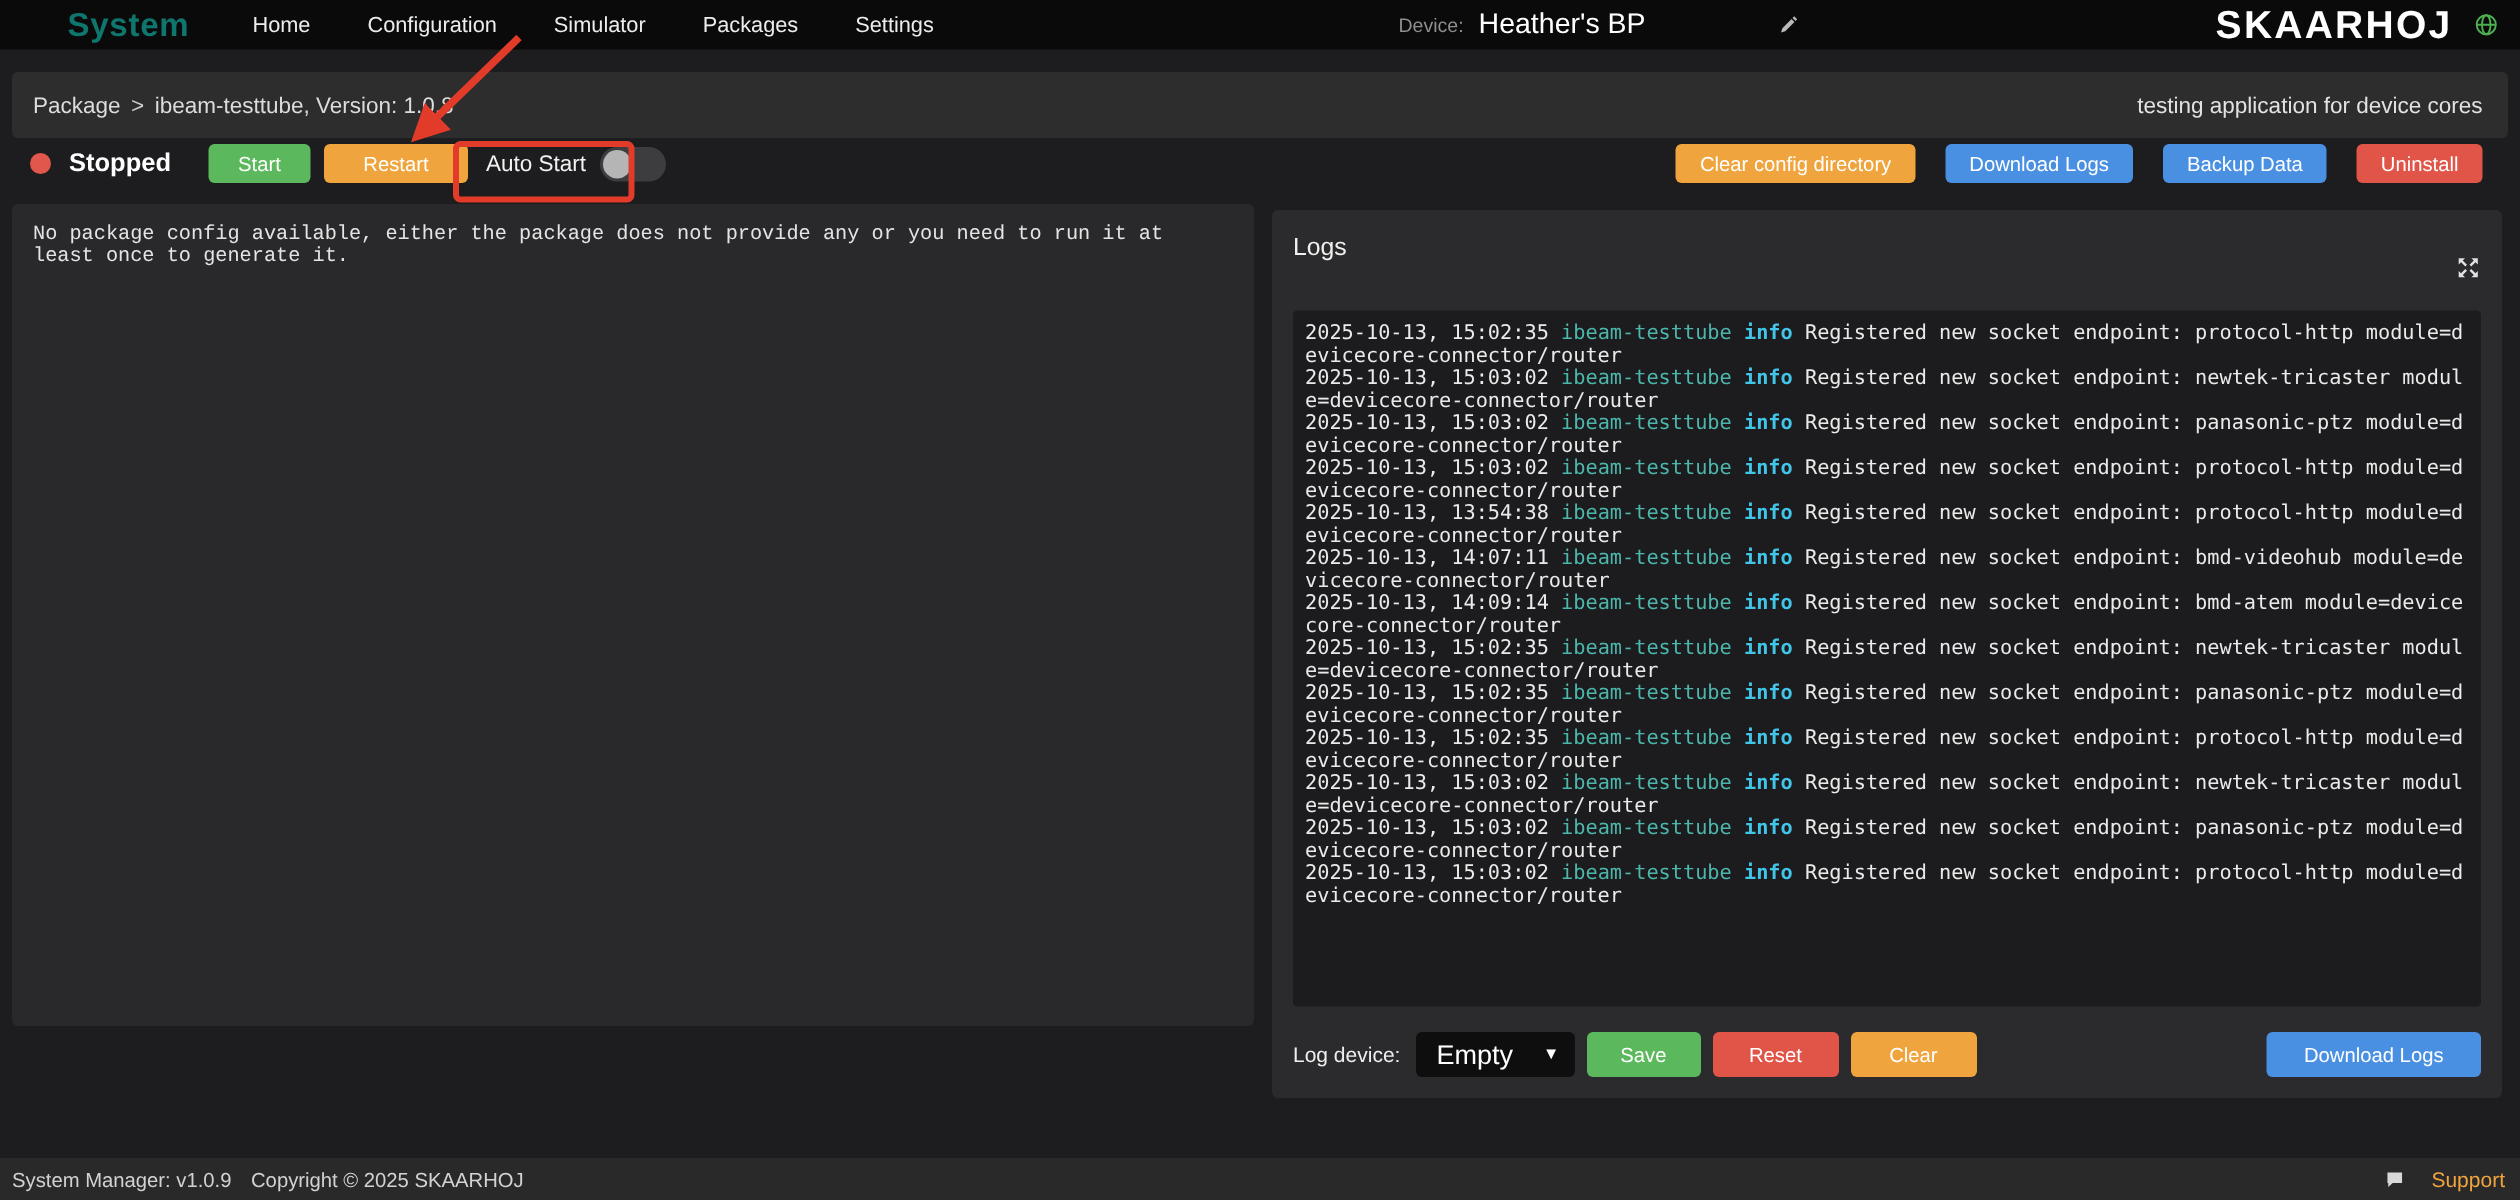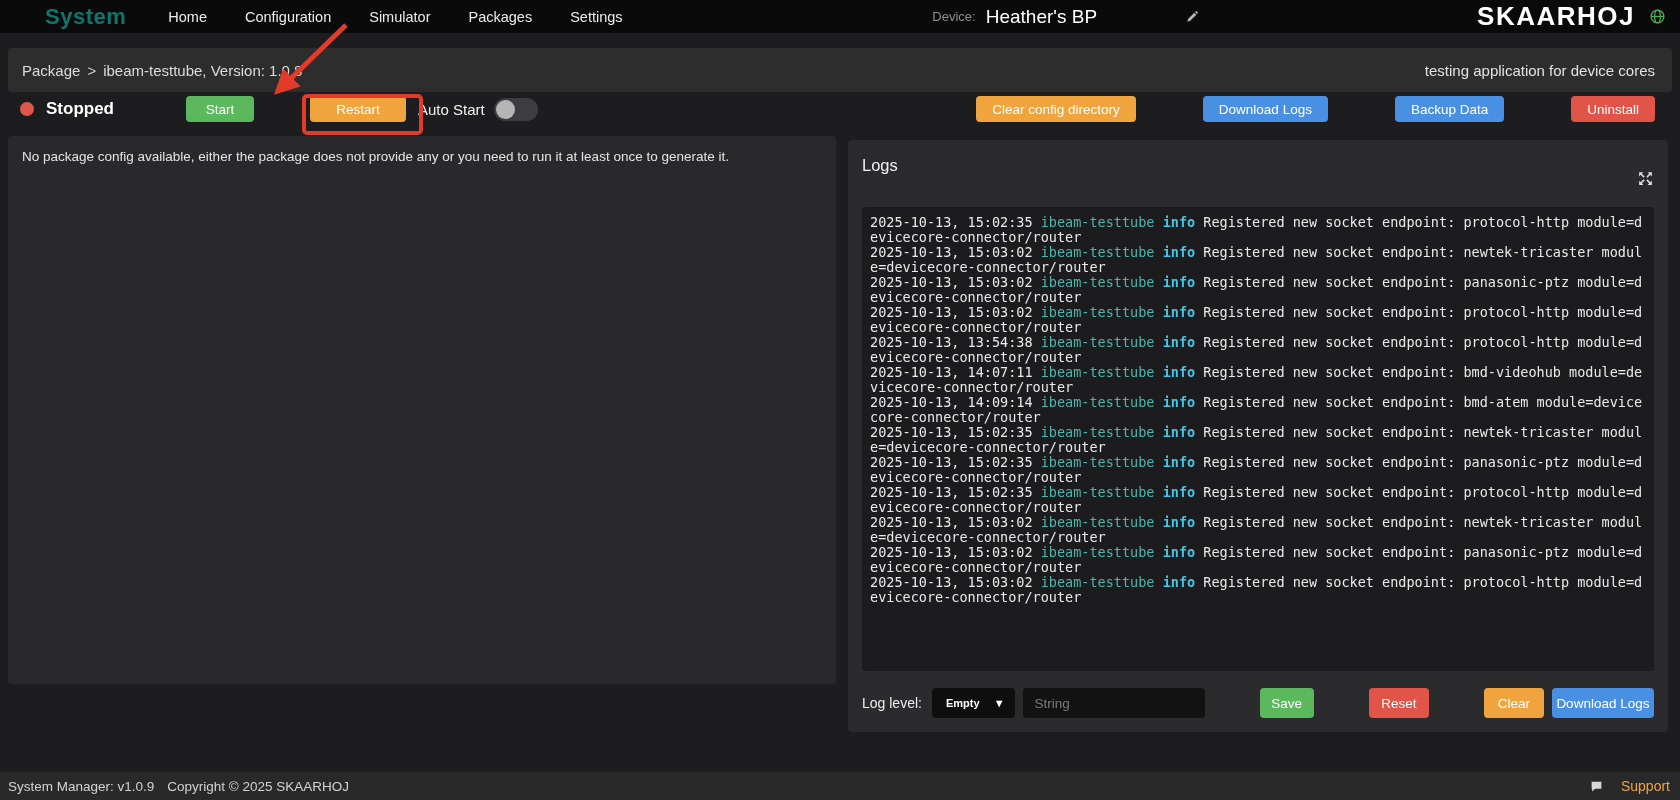--- a/index.html
+++ b/index.html
@@ -39,21 +39,21 @@
   
   .status-row {
     position:absolute; left:20px; top:95px; height:28px;
     display:flex; align-items:center;
   }
   .dot { width:14px; height:14px; border-radius:50%; background:#e2574c; margin-right:12px; }
   .state-label { font-size:17px; font-weight:600; color:#fff; margin-right:25px; }
   .btn {
     border:none; border-radius:4px; color:#fff; font-size:13.5px;
     font-family:"Liberation Sans", sans-serif; cursor:pointer;
-    height:26px; display:inline-flex; align-items:center; justify-content:center;margin-left:47px;
+    height:26px; display:inline-flex; align-items:center; justify-content:center;
   }
   .btn-green  { background:#5cb85c; }
   .btn-orange { background:#f0a43d; }
   .btn-blue   { background:#4a90e2; }
   .btn-red    { background:#e05547; }
   .start-btn   { width:68px; margin-right:9px; }
   .restart-btn { width:96px; margin-right:12px; }
   .autostart-label { font-size:15px; color:#f2f2f2; margin-right:9px; }
   .toggle {
     width:44px; height:23px; border-radius:12px; background:#3d3d40;
@@ -66,21 +66,21 @@
 
   
   .actions-row {
     position:absolute; right:25px; top:96px; display:flex; gap:20px;
   }
   .actions-row .btn { padding:0 16px; }
 
   
   .left-panel {
     position:absolute; left:8px; top:136px; width:828px; height:548px;
-    background:#29292b; border-radius:4px; padding:13px 14px;
+    background:#29292b; border-radius:4px; padding:13px 14px;font-family:Liberation Mono, monospace;
   }
   .left-panel .msg { font-size:13.5px; color:#e4e4e4; }
 
   
   .logs-panel {
     position:absolute; left:848px; top:140px; width:820px; height:592px;
     background:#2b2b2d; border-radius:4px; padding:16px 14px 14px 14px;
     display:flex; flex-direction:column;
   }
   .logs-head { display:flex; align-items:flex-start; }
@@ -96,21 +96,21 @@
   .log-entry .src { color:#4db6ac; }
   .log-entry .lvl { color:#41c5e8; font-weight:bold; }
   .logs-controls {
     margin-top:auto; display:flex; align-items:center; gap:8px;
   }
   .loglevel-label { font-size:14px; color:#eee; white-space:nowrap; margin-right:2px; }
   .select-box {
     width:106px; height:30px; background:#0e0e0f; border-radius:4px;
     display:flex; align-items:center; padding:0 10px 0 14px; cursor:pointer;
   }
-  .select-box .val { font-size:11px; color:#fff;font-weight:bold; }
+  .select-box .val { font-size:18px; color:#fff; }
   .select-box .caret { margin-left:auto; font-size:11px; color:#fff; }
   .filter-input {
     width:182px; height:30px; background:#121213; border:none; border-radius:4px;
     color:#e8e8e8; font-size:13.5px; padding:0 12px;
     font-family:"Liberation Sans", sans-serif;
   }
   .filter-input::placeholder { color:#7a7a7a; }
   .logs-controls .btn { height:30px; }
   .save-btn  { width:76px; }
   .reset-btn { width:84px; }
@@ -237,26 +237,25 @@
       <div class="log-entry"><span class="t">2025-10-13, 15:02:35</span> <span class="src">ibeam-testtube</span> <span class="lvl">info</span> <span class="msg">Registered new socket endpoint: protocol-http module=devicecore-connector/router</span></div>
 
       <div class="log-entry"><span class="t">2025-10-13, 15:03:02</span> <span class="src">ibeam-testtube</span> <span class="lvl">info</span> <span class="msg">Registered new socket endpoint: newtek-tricaster module=devicecore-connector/router</span></div>
 
       <div class="log-entry"><span class="t">2025-10-13, 15:03:02</span> <span class="src">ibeam-testtube</span> <span class="lvl">info</span> <span class="msg">Registered new socket endpoint: panasonic-ptz module=devicecore-connector/router</span></div>
 
       <div class="log-entry"><span class="t">2025-10-13, 15:03:02</span> <span class="src">ibeam-testtube</span> <span class="lvl">info</span> <span class="msg">Registered new socket endpoint: protocol-http module=devicecore-connector/router</span></div>
     </div>
 
   <div class="logs-controls">
-    <span class="loglevel-label">Log level:</span>
+    <span class="loglevel-label">Log device:</span>
     <div class="select-box">
       <span class="val">Empty</span>
       <span class="caret">▼</span>
     </div>
-    <input class="filter-input" value="" placeholder="String" style="">
     <button class="btn btn-green save-btn">Save</button>
     <button class="btn btn-red reset-btn">Reset</button>
     <button class="btn btn-orange clear-btn">Clear</button>
     <button class="btn btn-blue dl-btn">Download Logs</button>
   </div>
 </div>
 
 <div class="footer">
   <span>System Manager: v1.0.9</span>
   <span class="copy">Copyright © 2025 SKAARHOJ</span>

